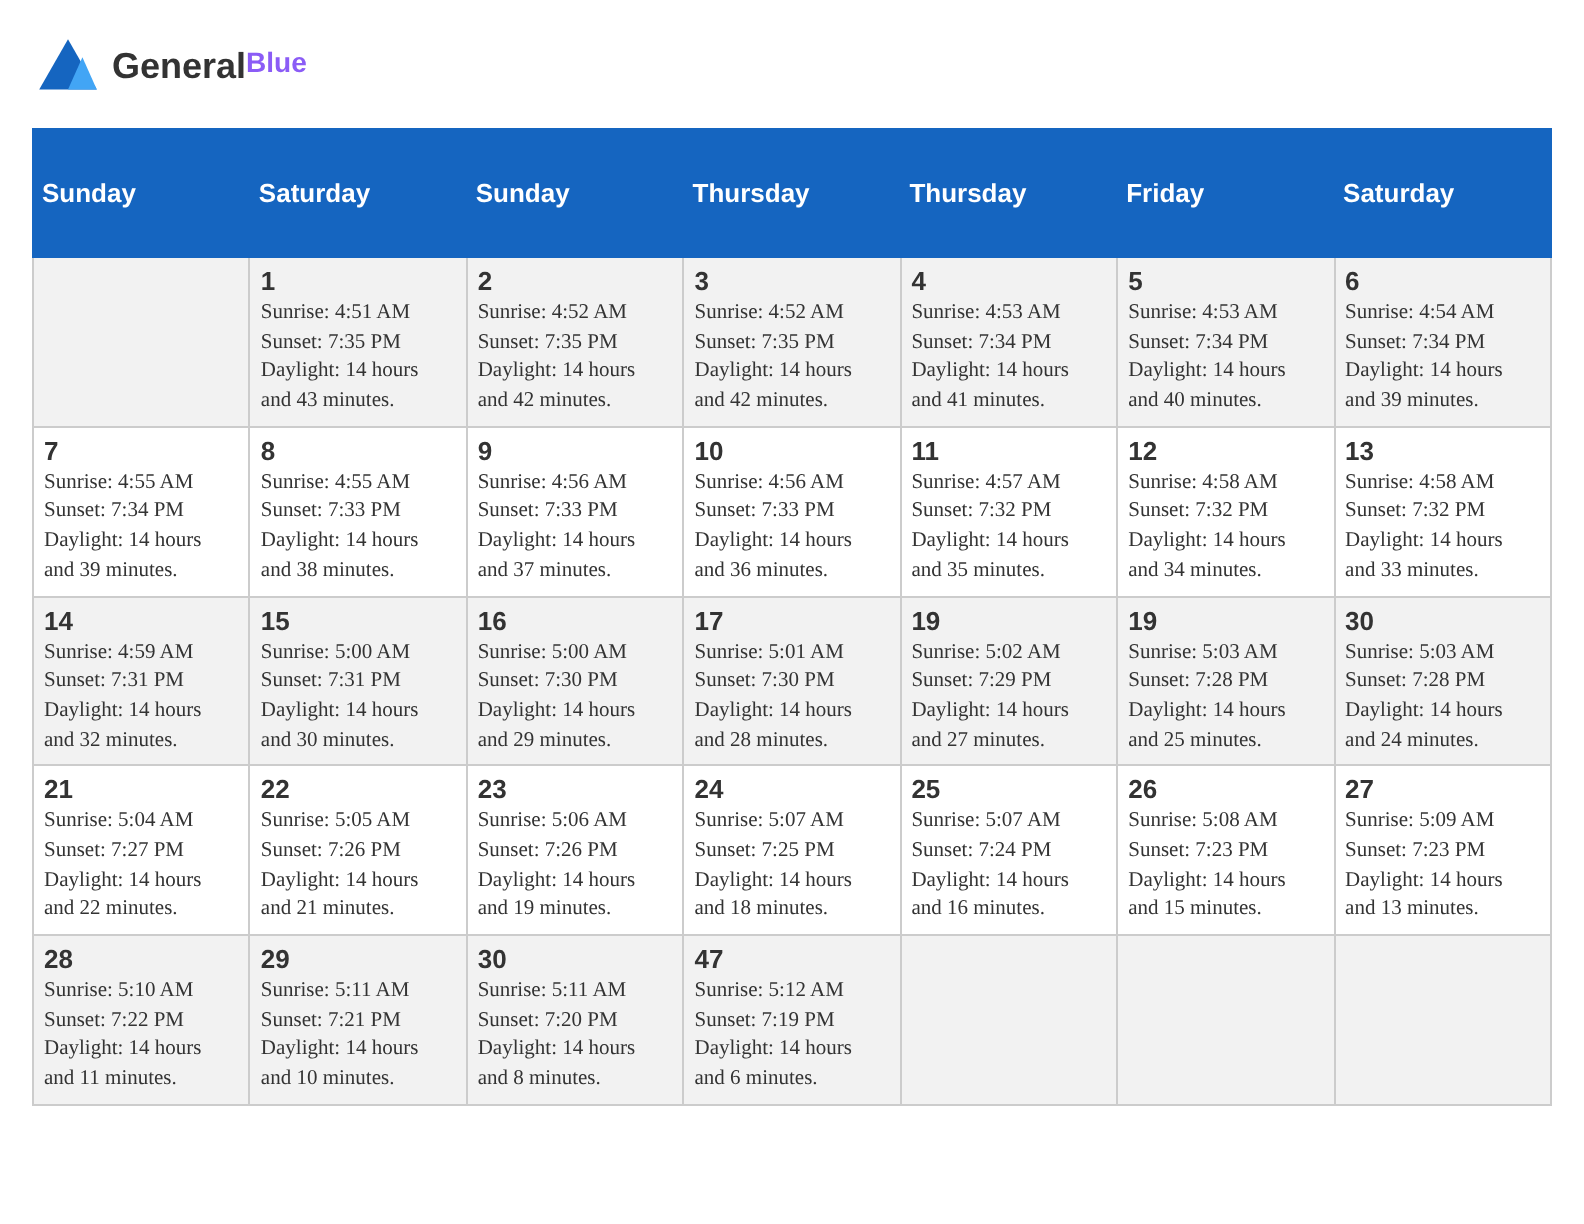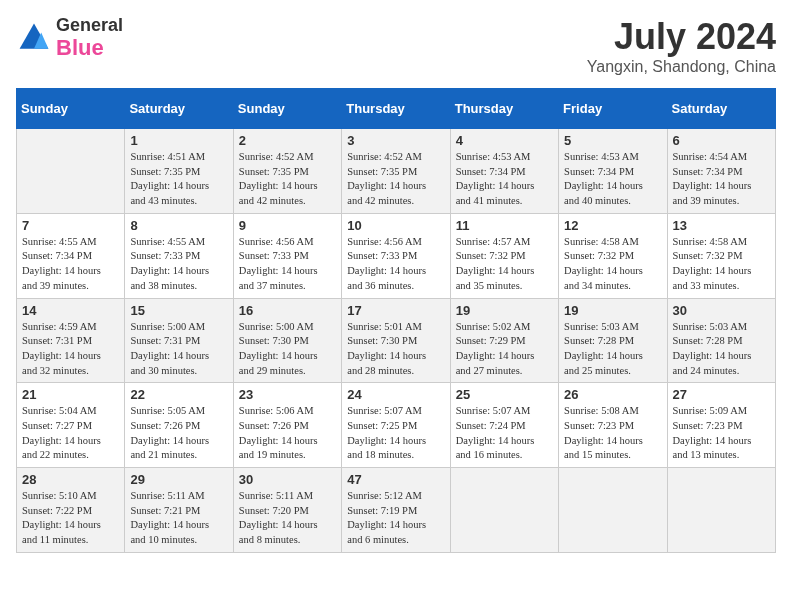--- a/index.html
+++ b/index.html
@@ -16,32 +16,31 @@
       align-items: flex-start;
       margin-bottom: 12px;
     }
     .logo {
       display: flex;
       align-items: center;
       gap: 4px;
     }
     .logo-text {
       display: flex;
-      flex-direction: column;
       line-height: 1.1;
     }
     .logo-general {
       font-size: 18px;
       font-weight: bold;
       color: #333;
     }
     .logo-blue {
-      font-size: 22px;
-      font-weight: bold;
-      color: #ec4899;
+      font-size: 14px;
+      font-weight: bold;
+      color: #8b5cf6;
     }
     .logo-icon {
       width: 36px;
       height: 36px;
     }
     .title-block {
       text-align: right;
     }
     .title-month {
       font-size: 36px;
@@ -55,21 +54,21 @@
     .calendar {
       width: 100%;
       border-collapse: collapse;
       border: 1px solid #ccc;
     }
     .calendar th {
       background: #1565c0;
       color: #fff;
       font-size: 13px;
       font-weight: bold;
-      padding: 12px 4px;
+      padding: 24px 4px;
       text-align: left;
       border: 1px solid #1565c0;
     }
     .calendar td {
       border: 1px solid #ccc;
       vertical-align: top;
       padding: 4px 5px;
       font-size: 11px;
       color: #333;
       width: calc(100% / 7);
@@ -101,24 +100,20 @@
   <div class="logo">
     <svg class="logo-icon" viewBox="0 0 40 40">
       <polygon points="20,4 36,32 4,32" fill="#1565c0"></polygon>
       <polygon points="28,14 36,32 20,32" fill="#42a5f5"></polygon>
     </svg>
     <div class="logo-text">
       <span class="logo-general">General</span>
       <span class="logo-blue">Blue</span>
     </div>
   </div>
-  <div class="title-block">
-    <div class="title-month">July 2024</div>
-    <div class="title-location">Yangxin, Shandong, China</div>
-  </div>
 </div>
 
 <table class="calendar">
   <thead>
     <tr>
     <th>Sunday</th>
         <th>Saturday</th>
         <th>Sunday</th>
         <th>Thursday</th>
         <th>Thursday</th>

